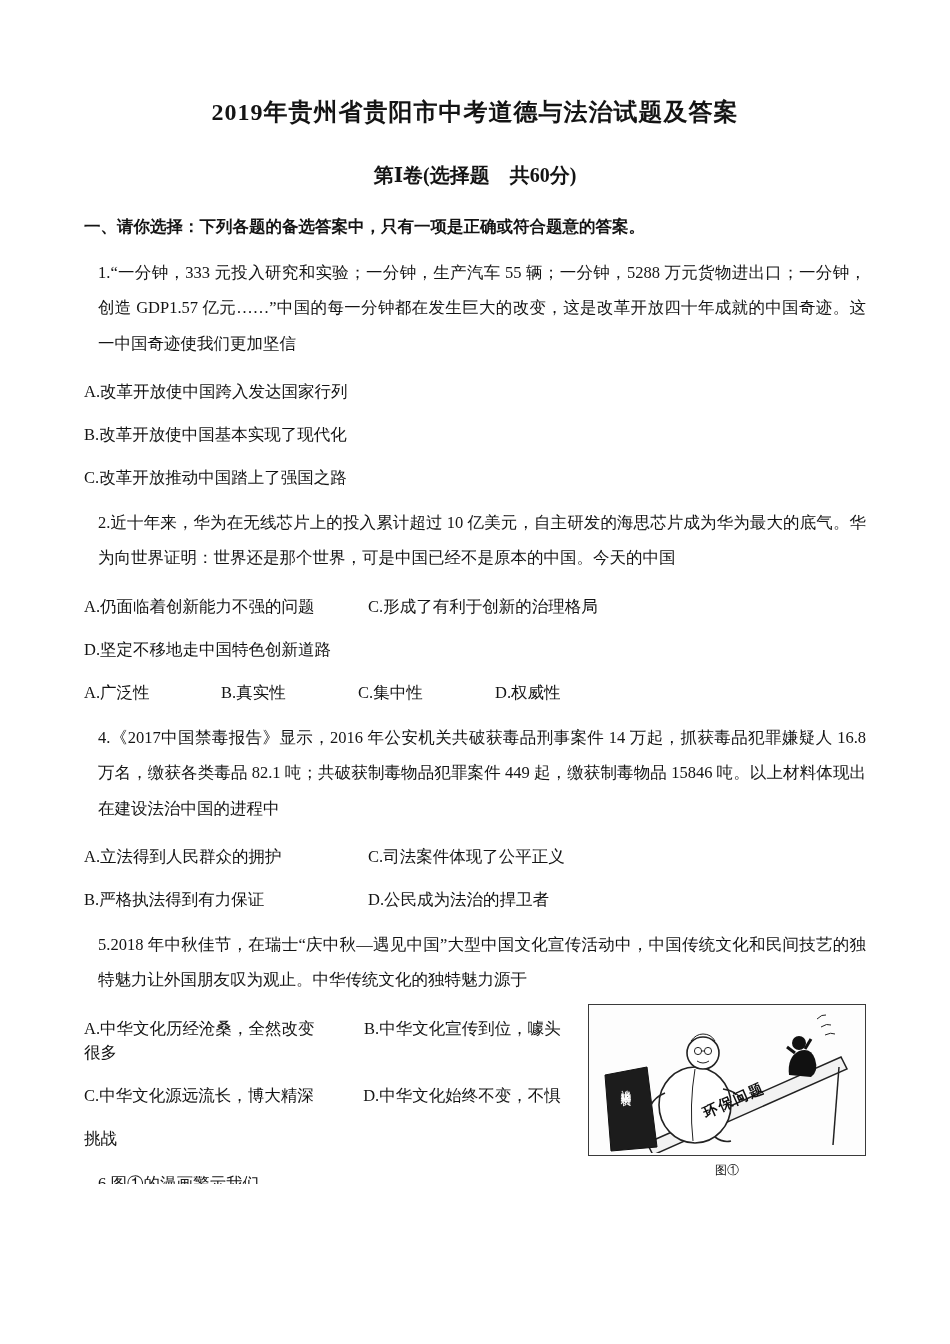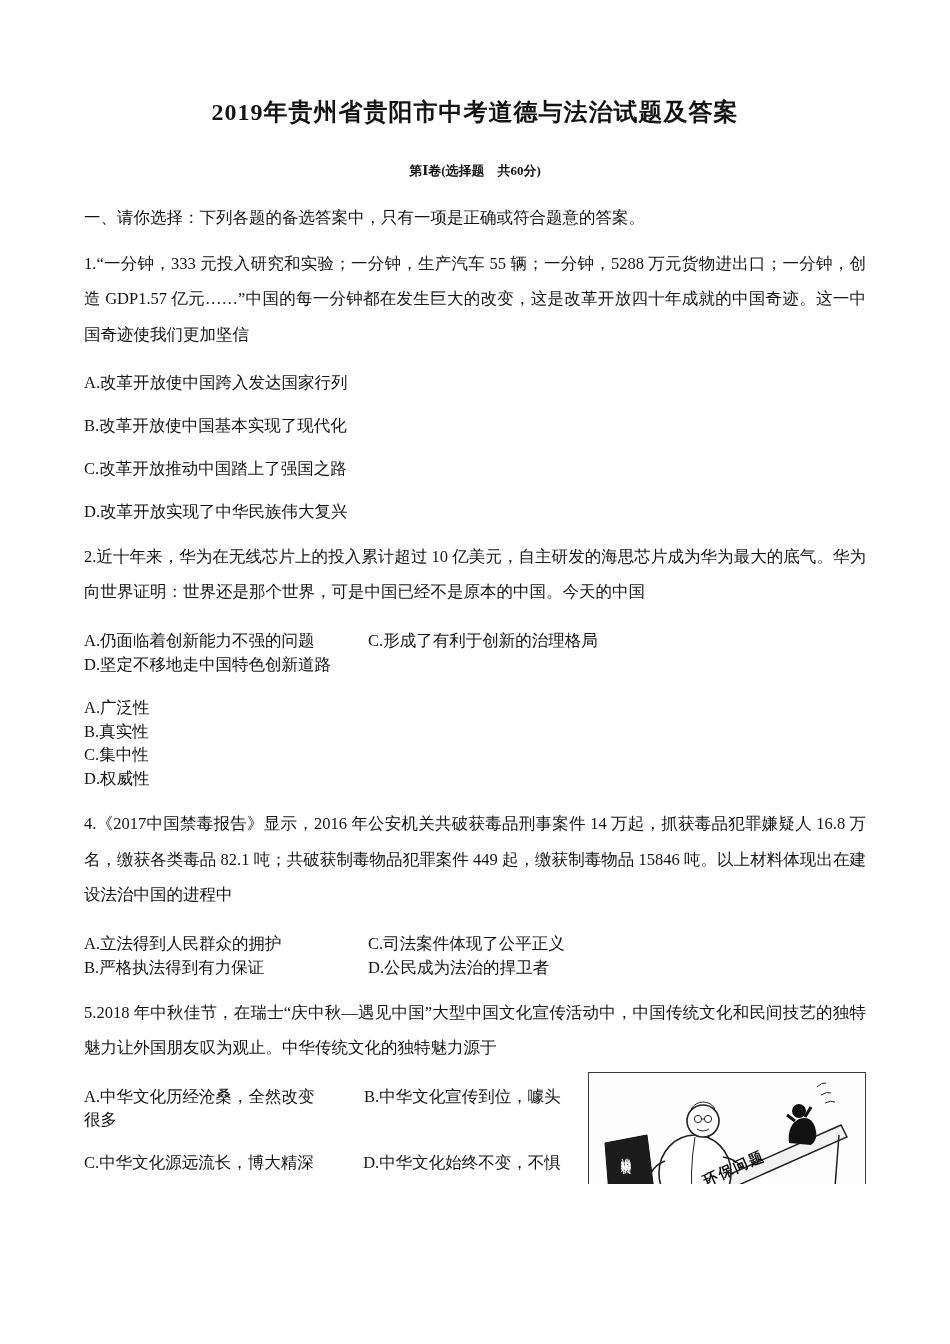--- a/index.html
+++ b/index.html
@@ -9,26 +9,26 @@
     height: 1184px;
     background: #ffffff;
     padding: 96px 84px 0 84px;
     font-family: "Liberation Serif", "DejaVu Serif", serif;
     font-size: 16.5px;
     color: #141414;
     overflow: hidden;
     border-radius: 20px;
   }
   .title   { font-size: 24px; font-weight: 700; text-align: center; margin: 0 0 34px 0; letter-spacing: 1px; }
-  .subtitle{ font-size: 13px; font-weight: 700; text-align: center; margin: 0 0 26px 0; }
-  .instruction { font-weight: 400; margin: 0; line-height: 1.5; }
-  .stem { line-height: 2.15; text-align: justify; margin: 15px 0 0 0; }
+  .subtitle{ font-size: 20px; font-weight: 700; text-align: center; margin: 0 0 26px 0; }
+  .instruction { font-weight: 700; margin: 0; line-height: 1.5; }
+  .stem { line-height: 2.15; text-align: justify; margin: 15px 0 0 14px; }
   .opt  { margin: 19px 0 0 0; line-height: 1.45; }
-  .opt-grid { display: grid; grid-template-columns: 284px 1fr; margin: 19px 0 0 0; line-height: 1.45; }
-  .opt-row4 { display: flex; margin: 19px 0 0 0; line-height: 1.45; flex-direction: column; }
+  .opt-grid { display: grid; grid-template-columns: 284px 1fr; row-gap: 19px; margin: 19px 0 0 0; line-height: 1.45; }
+  .opt-row4 { display: flex; margin: 19px 0 0 0; line-height: 1.45; }
   .opt-row4 span { width: 137px; }
   section { display: block; }
 
   .figure-wrap { float: right; width: 278px; margin: 6px 0 2px 14px; }
   .figure-box  { position: relative; width: 278px; height: 152px; border: 1.6px solid #3a3a3a; background: #fdfdfd; }
   .label-vert  {
     position: absolute; left: 31px; top: 77px;
     writing-mode: vertical-rl;
     color: #ffffff; font-size: 10.5px; letter-spacing: 1px; line-height: 1;
   }
@@ -46,21 +46,20 @@
 
   <h1 class="title">2019年贵州省贵阳市中考道德与法治试题及答案</h1>
   <div class="subtitle">第Ⅰ卷(选择题　共60分)</div>
   <p class="instruction">一、请你选择：下列各题的备选答案中，只有一项是正确或符合题意的答案。</p>
 
   <section>
     <p class="stem">1.“一分钟，333 元投入研究和实验；一分钟，生产汽车 55 辆；一分钟，5288 万元货物进出口；一分钟，创造 GDP1.57 亿元……”中国的每一分钟都在发生巨大的改变，这是改革开放四十年成就的中国奇迹。这一中国奇迹使我们更加坚信</p>
     <p class="opt">A.改革开放使中国跨入发达国家行列</p>
     <p class="opt">B.改革开放使中国基本实现了现代化</p>
     <p class="opt">C.改革开放推动中国踏上了强国之路</p>
-    <p class="opt">D.改革开放实现了中华民族伟大复兴</p>
   </section>
 
   <section>
     <p class="stem">2.近十年来，华为在无线芯片上的投入累计超过 10 亿美元，自主研发的海思芯片成为华为最大的底气。华为向世界证明：世界还是那个世界，可是中国已经不是原本的中国。今天的中国</p>
     <div class="opt-grid">
       <span>A.仍面临着创新能力不强的问题</span>
       <span>C.形成了有利于创新的治理格局</span>
       <span>D.坚定不移地走中国特色创新道路</span>
     </div>
   </section>

